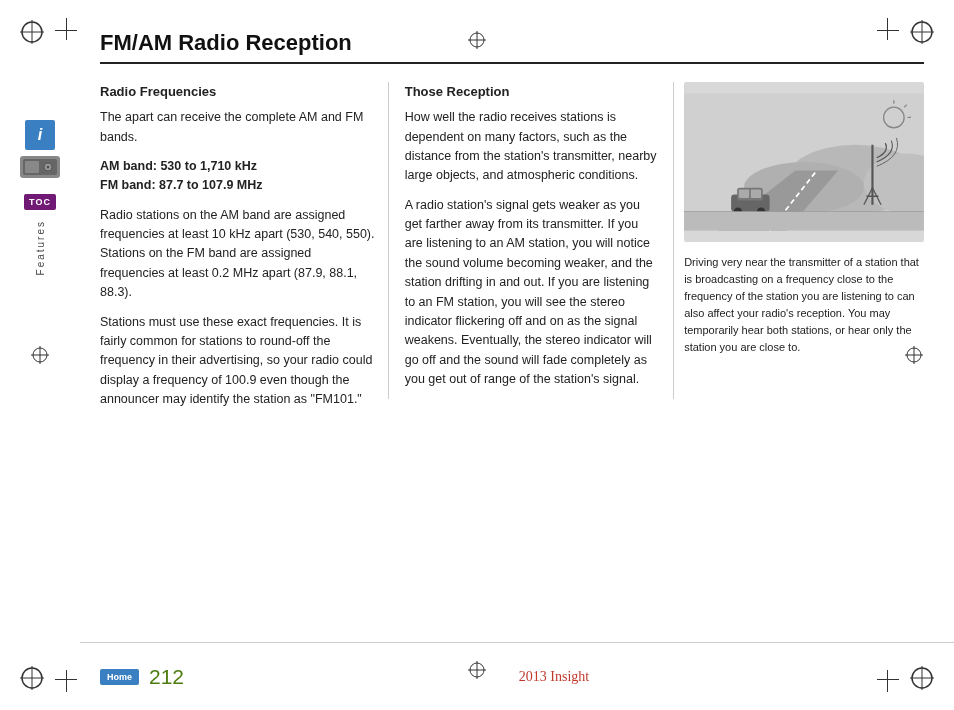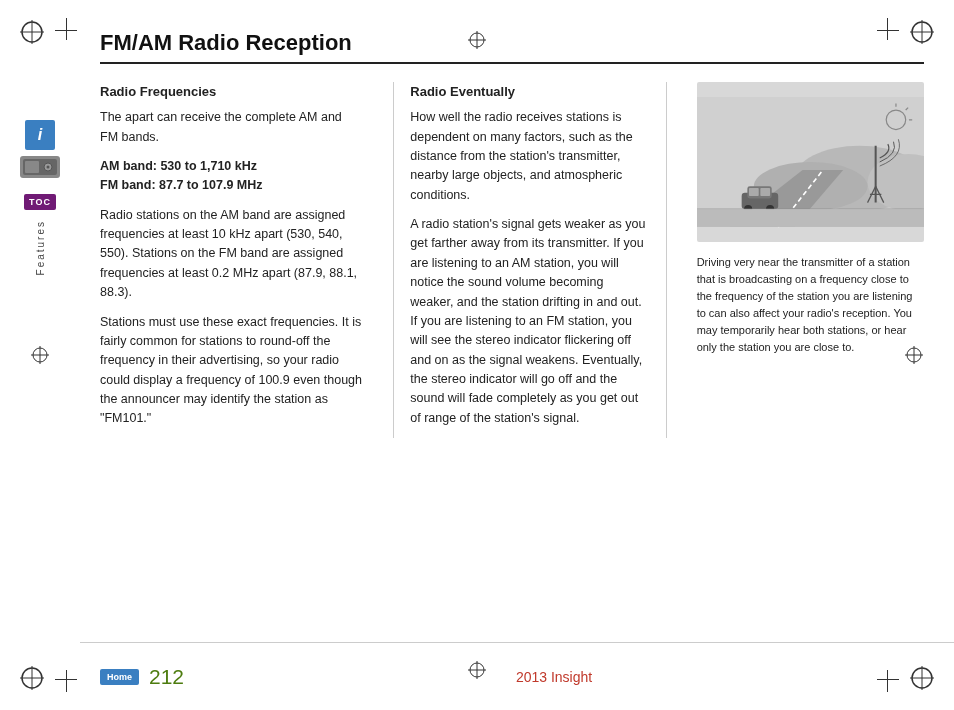--- a/index.html
+++ b/index.html
@@ -121,21 +121,21 @@
 
     .page-title {
       font-size: 22px;
       font-weight: bold;
       color: #111;
     }
 
     
     .columns {
       display: flex;
-      gap: 30px;
+      gap: 10px;
       align-items: flex-start;
     }
 
     .col-left {
       flex: 1.1;
       font-size: 12.5px;
       line-height: 1.55;
     }
 
     .col-middle {
@@ -204,20 +204,21 @@
 
     .page-number {
       font-size: 21px;
       font-weight: normal;
       color: #4d7c0f;
     }
 
     .footer-center {
       flex: 1;
       text-align: center;
+      font-family: Liberation Serif, serif;
     }
 
     .footer-title {
       color: #c0392b;
       font-size: 14px;
     }
 
     
     .ch-top-center { top: 30px; left: 50%; transform: translateX(-50%); }
     .ch-bottom-center { bottom: 30px; left: 50%; transform: translateX(-50%); }
@@ -349,21 +350,21 @@
     <div class="col-left">
       <div class="col-section-title">Radio Frequencies</div>
       <p>The apart can receive the complete AM and FM bands.</p>
       <p style="white-space: pre-line; font-weight: bold;">AM band: 530 to 1,710 kHz
 FM band: 87.7 to 107.9 MHz</p>
       <p>Radio stations on the AM band are assigned frequencies at least 10 kHz apart (530, 540, 550). Stations on the FM band are assigned frequencies at least 0.2 MHz apart (87.9, 88.1, 88.3).</p>
       <p>Stations must use these exact frequencies. It is fairly common for stations to round-off the frequency in their advertising, so your radio could display a frequency of 100.9 even though the announcer may identify the station as "FM101."</p>
     </div>
 
     <div class="col-middle">
-      <div class="col-section-title">Radio Eventually</div>
+      <div class="col-section-title">Those Reception</div>
       <p>How well the radio receives stations is dependent on many factors, such as the distance from the station's transmitter, nearby large objects, and atmospheric conditions.</p>
       <p>A radio station's signal gets weaker as you get farther away from its transmitter. If you are listening to an AM station, you will notice the sound volume becoming weaker, and the station drifting in and out. If you are listening to an FM station, you will see the stereo indicator flickering off and on as the signal weakens. Eventually, the stereo indicator will go off and the sound will fade completely as you get out of range of the station's signal.</p>
     </div>
 
     <div class="col-right">
 
       <div class="illustration">
         <svg viewBox="0 0 280 160" xmlns="http://www.w3.org/2000/svg">
 
           <rect width="280" height="160" fill="#d0d0d0"></rect>

